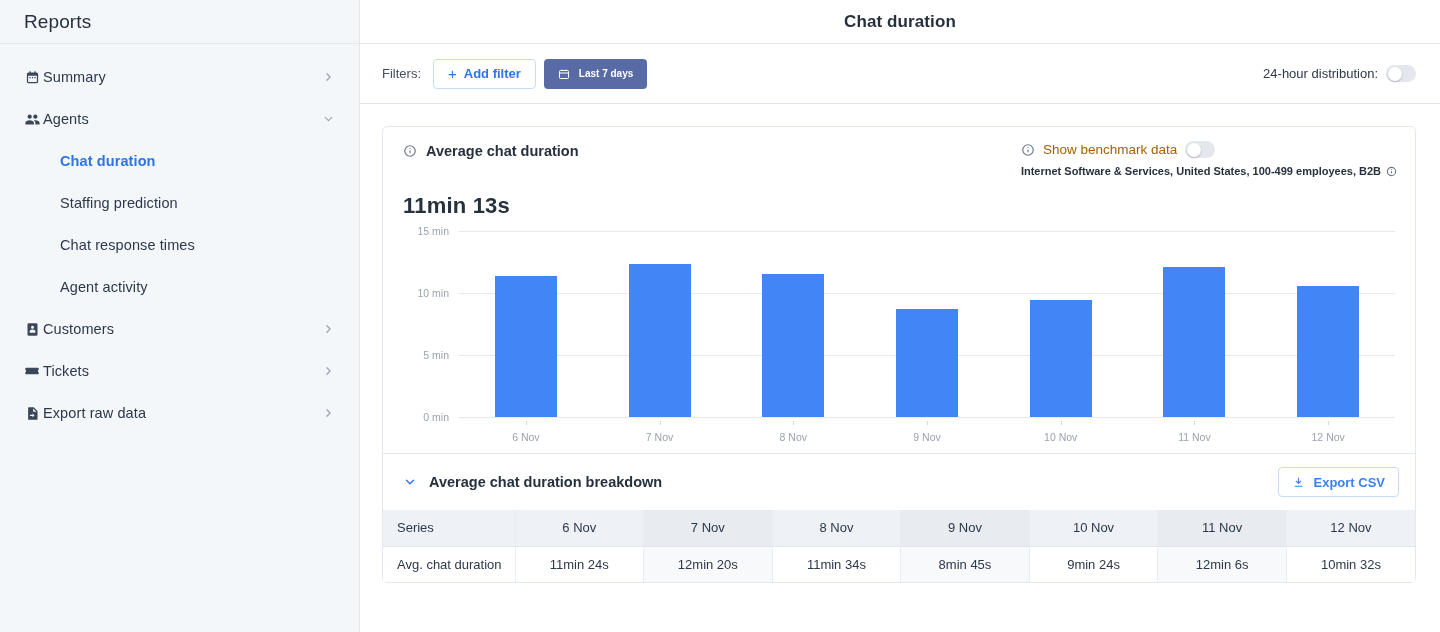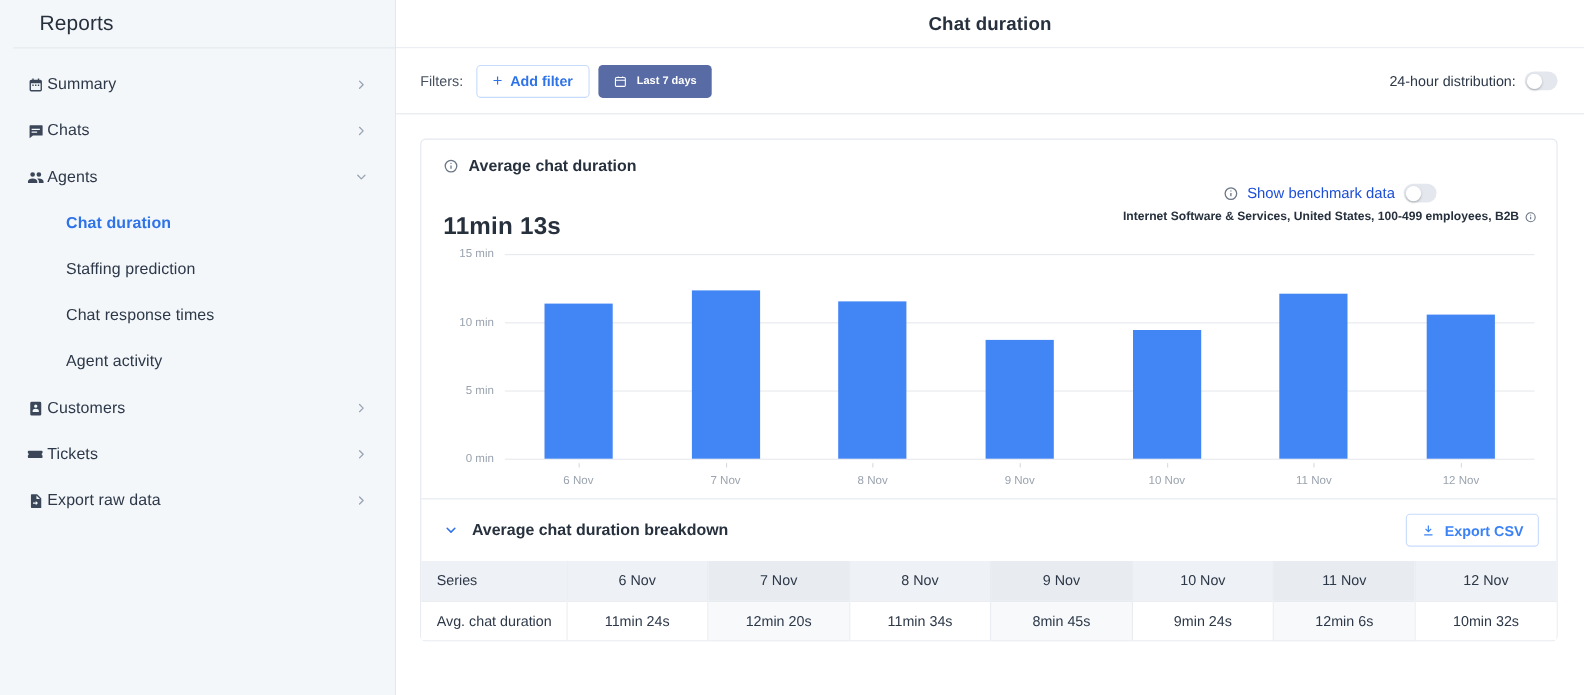--- a/index.html
+++ b/index.html
@@ -18,21 +18,20 @@
     background: #f4f7fa;
     border-right: 1px solid #e3e8ee;
     flex: 0 0 360px;
     position: relative;
   }
   .sidebar-header {
     height: 44px;
     display: flex; align-items: center;
     padding: 0 24px;
     border-bottom: 1px solid #e3e8ee;
-    margin-left: 12px;
   }
   .sidebar-header .title {
     font-size: 19px; color: #27313e; font-weight: 400; letter-spacing: .1px;
   }
   .nav { padding-top: 12px; }
   .nav-item {
     height: 42px;
     display: flex; align-items: center;
     padding: 0 22px 0 22px;
     cursor: pointer; position: relative;
@@ -111,22 +110,22 @@
     min-height: 62px;
   }
   .card-head .ctitle {
     display: inline-flex; align-items: center; gap: 9px;
     font-size: 14.5px; color: #27313e; font-weight: 700;
   }
   .bench {
     position: absolute; right: 18px; top: 14px; text-align: right;
   }
   .bench-row1 {
-    display: flex; align-items: center; justify-content: center; gap: 8px;
-    font-size: 13.5px; color: #1d4ed8; margin-top: 26px;
+    display: flex; align-items: center; justify-content: flex-start; gap: 8px;
+    font-size: 13.5px; color: #a16207;
   }
   .bench-row2 {
     margin-top: 7px; display: flex; align-items: center; justify-content: flex-end; gap: 5px;
     font-size: 11px; color: #27313e; font-weight: 700;
   }
   .info-ico { color: #6b7686; display: inline-flex; }
 
   .big-value {
     padding: 4px 0 0 20px;
     font-size: 22px; font-weight: 700; color: #27313e; letter-spacing: .2px;
@@ -202,33 +201,20 @@
             </svg>
         </span>
         <span class="lbl">Summary</span>
         <span class="chev">
           <svg width="13" height="13" viewBox="0 0 24 24" fill="none" stroke="currentColor" stroke-width="2.2" stroke-linecap="round" stroke-linejoin="round">
               <polyline points="9 18 15 12 9 6"></polyline>
             </svg>
         </span>
       </div>
 
-      <div class="nav-item">
-        <span class="ico">
-          <svg width="15" height="15" viewBox="0 0 24 24" fill="currentColor">
-              <path d="M3 3h18a1 1 0 0 1 1 1v13a1 1 0 0 1-1 1H8l-5 4V4a1 1 0 0 1 1-1zm3 5v2h12V8H6zm0 4v2h8v-2H6z"></path>
-            </svg>
-        </span>
-        <span class="lbl">Chats</span>
-        <span class="chev">
-          <svg width="13" height="13" viewBox="0 0 24 24" fill="none" stroke="currentColor" stroke-width="2.2" stroke-linecap="round" stroke-linejoin="round">
-              <polyline points="9 18 15 12 9 6"></polyline>
-            </svg>
-        </span>
-      </div>
 
       <div class="nav-item">
         <span class="ico">
           <svg width="17" height="17" viewBox="0 0 24 24" fill="currentColor">
               <path d="M8 11a3 3 0 1 0 0-6 3 3 0 0 0 0 6zm8 0a3 3 0 1 0 0-6 3 3 0 0 0 0 6zM8 13c-3 0-6 1.5-6 3.5V19h12v-2.5C14 14.5 11 13 8 13zm8 0c-.8 0-1.6.1-2.3.3 1.4.9 2.3 2.1 2.3 3.2V19h6v-2.5c0-2-3-3.5-6-3.5z"></path>
             </svg>
         </span>
         <span class="lbl">Agents</span>
         <span class="chev">
           <svg width="13" height="13" viewBox="0 0 24 24" fill="none" stroke="currentColor" stroke-width="2.2" stroke-linecap="round" stroke-linejoin="round">

